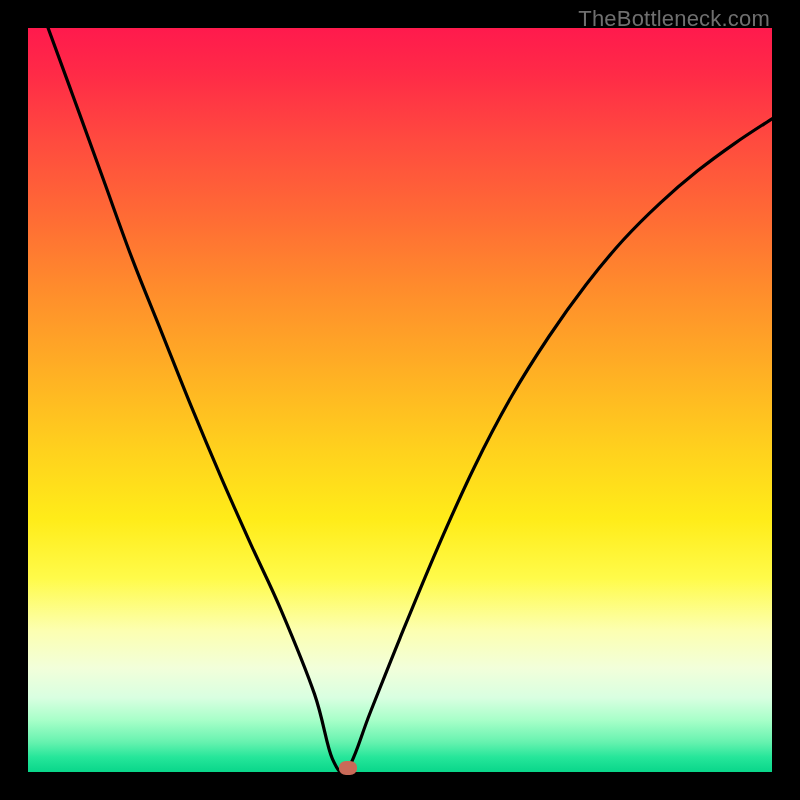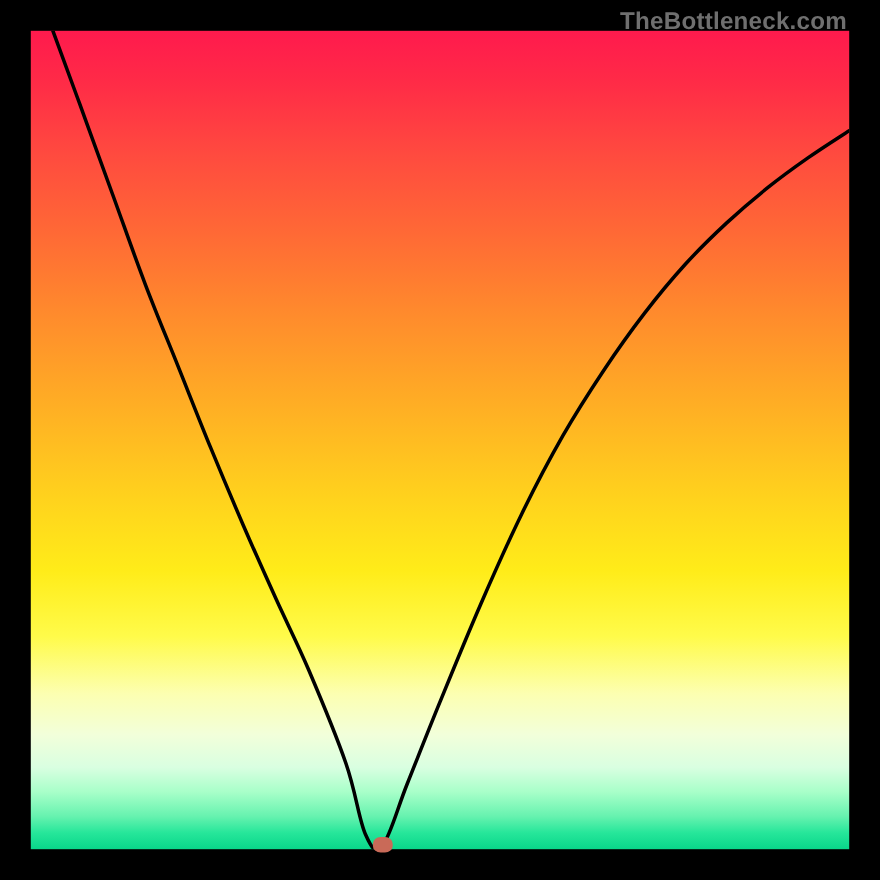--- a/index.html
+++ b/index.html
@@ -43,21 +43,21 @@
       #09d68a 100%
     );
   }
   .watermark {
     position: absolute;
     top: 6px;
     right: 30px;
     color: #6f6f6f;
     font-size: 22px;
     letter-spacing: 0.2px;
-    font-weight: 700;
+    font-weight: 400;
     user-select: none;
   }
   svg.curve {
     position: absolute;
     left: 0;
     top: 0;
     width: 744px;
     height: 744px;
   }
   .marker {

